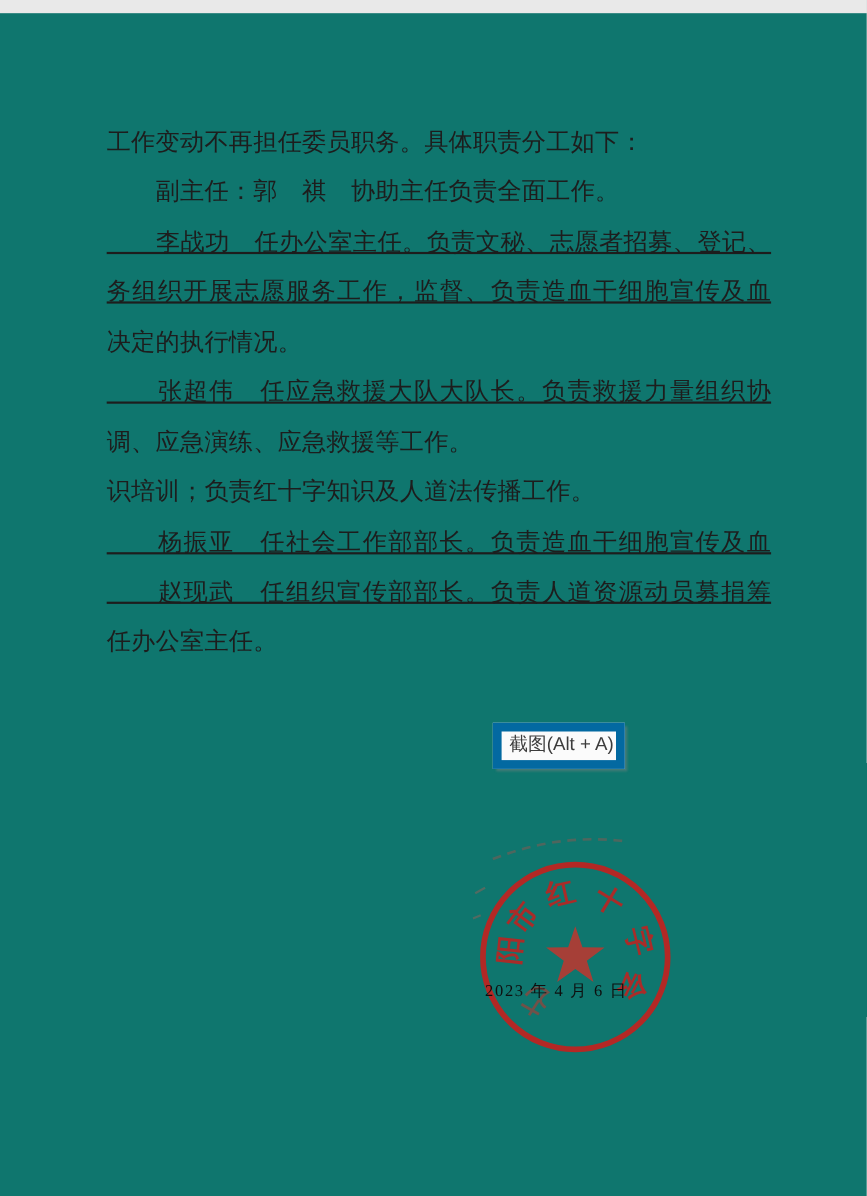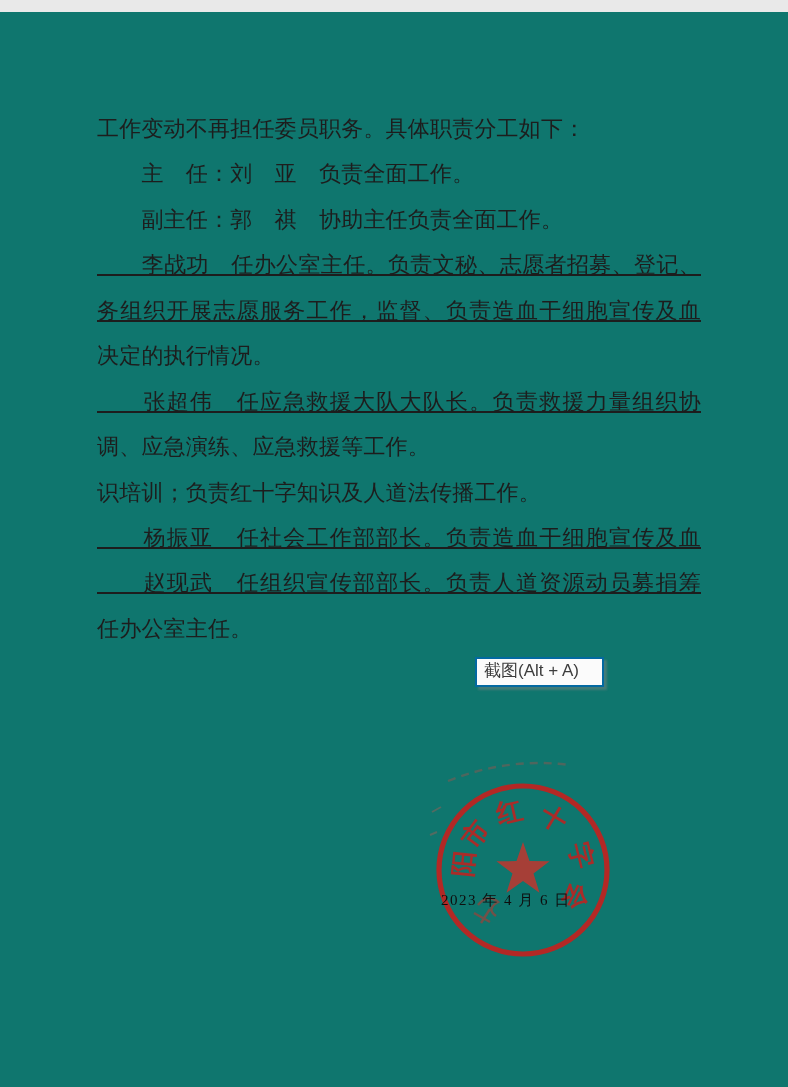--- a/index.html
+++ b/index.html
@@ -13,37 +13,36 @@
     height:45.45px; line-height:45.45px; font-size:22px;
     letter-spacing:0.2px; color:#1d1d1d; overflow:visible; white-space:nowrap;
   }
   .line.j { white-space:normal; text-align:justify; text-align-last:justify;text-decoration:underline; }
   .seal { position:absolute; left:428px; top:745px; z-index:2; }
   .date-line {
     position:absolute; left:441px; top:879px; z-index:3;
     font-size:15px; letter-spacing:1.5px; color:#0e0e0e; white-space:pre;
   }
   .tooltip {
-    position:absolute; left:475px; top:645px; z-index:10;
+    position:absolute; left:448px; top:645px; z-index:10;
     font-family:"Liberation Sans","DejaVu Sans",sans-serif;
     font-size:17px; color:#3c3c3c; background:#fbfbfb;
-    border:2px solid #0369a1; padding:0 23px 2px 7px; line-height:24px;
+    border:8px solid #0369a1; padding:0 2px 2px 7px; line-height:24px;
     box-shadow:3px 3px 2px rgba(130,130,130,0.45);
     white-space:pre;
   }
   .speck { position:absolute; border-radius:1px; z-index:4; }
 </style>
 </head>
 <body>
 
 <div class="page">
 
   <div class="doc-body">
       <div class="line">工作变动不再担任委员职务。具体职责分工如下：</div>
-      <div class="line">　　主　任：刘　亚　负责全面工作。</div>
       <div class="line">　　副主任：郭　祺　协助主任负责全面工作。</div>
       <div class="line j">　　李战功　任办公室主任。负责文秘、志愿者招募、登记、</div>
       <div class="line j">务组织开展志愿服务工作，监督、负责造血干细胞宣传及血</div>
       <div class="line">决定的执行情况。</div>
       <div class="line j">　　张超伟　任应急救援大队大队长。负责救援力量组织协</div>
       <div class="line">调、应急演练、应急救援等工作。</div>
       <div class="line">识培训；负责红十字知识及人道法传播工作。</div>
       <div class="line j">　　杨振亚　任社会工作部部长。负责造血干细胞宣传及血</div>
       <div class="line j">　　赵现武　任组织宣传部部长。负责人道资源动员募捐筹</div>
       <div class="line">任办公室主任。</div>

